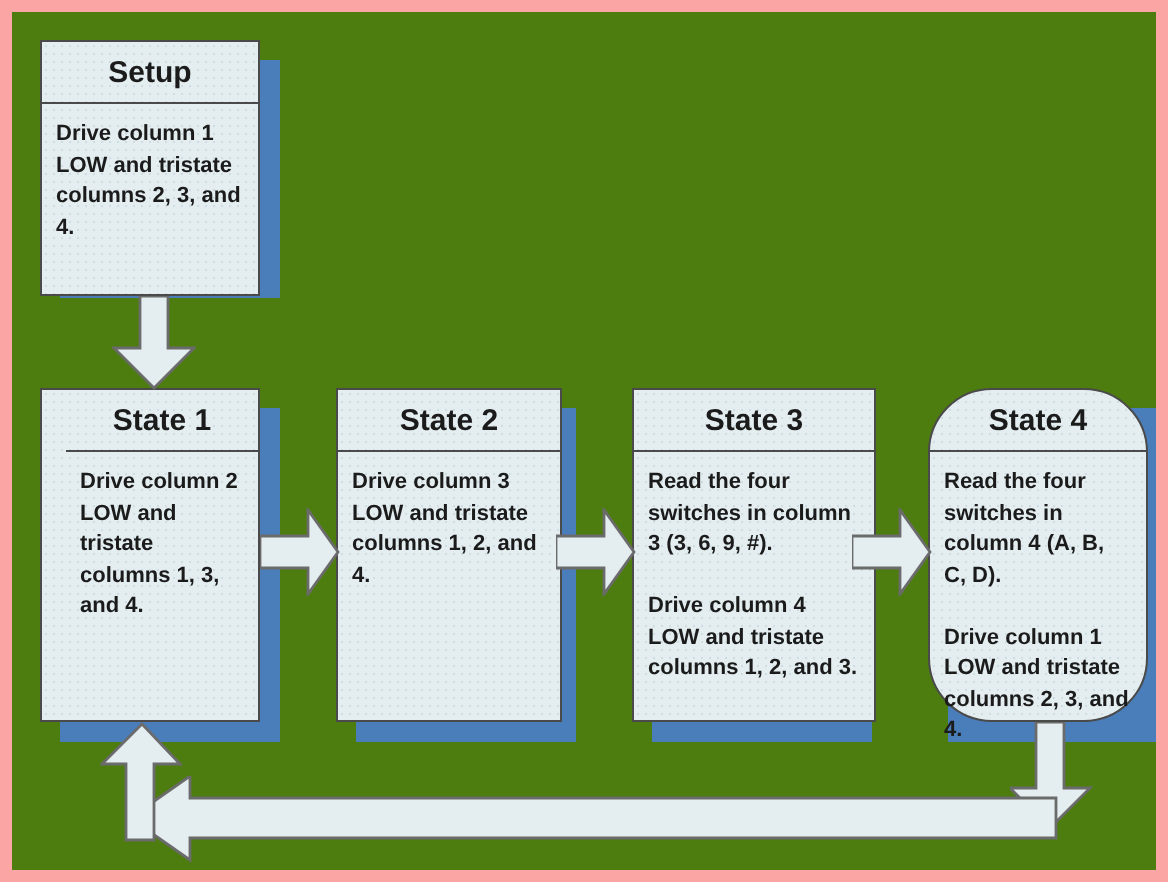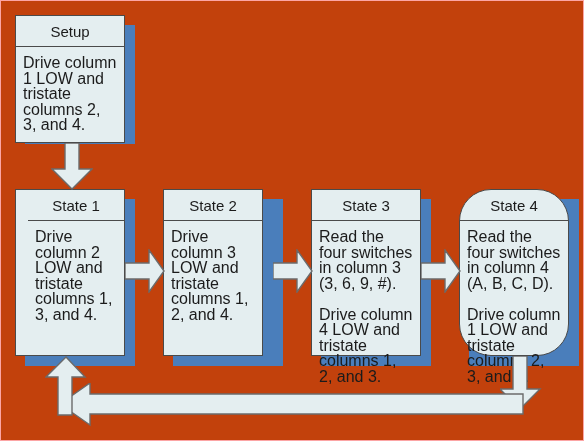--- a/index.html
+++ b/index.html
@@ -7,24 +7,25 @@
     padding: 0;
   }
   body {
     font-family: "Liberation Sans", sans-serif;
     background: #ffffff;
   }
   #canvas {
     position: relative;
     width: 584px;
     height: 441px;
-    background: #c2410c;
-    border: 1px solid #fca5a5;
+    background: #4d7c0f;
+    border: 6px solid #fca5a5;
     box-sizing: border-box;
     overflow: hidden;
+    font-weight: bold;
   }
   
   .shadow {
     position: absolute;
     background: #4a7ebb;
   }
   .box {
     position: absolute;
     background: #e4eef0;
     border: 1px solid #4a4a4a;
@@ -37,21 +38,21 @@
     border-bottom: 1px solid #4a4a4a;
     display: flex;
     align-items: center;
     justify-content: center;
     font-size: 15px;
     color: #1b1b1b;
     box-sizing: border-box;
   }
   .box-body {
     padding: 8px 7px 4px 7px;
-    font-size: 16px;
+    font-size: 11px;
     line-height: 15.5px;
     color: #1b1b1b;
   }
   .box-body p {
     margin: 0;
   }
   .box-body p + p {
     margin-top: 15.5px;
   }
   
@@ -77,29 +78,29 @@
 
   <div class="shadow" style="left:24px; top:198px; width:110px; height:167px;"></div>
   <div class="box" style="left:14px; top:188px; width:110px; height:167px;padding-left:12px;">
     <div class="box-header">State 1</div>
     <div class="box-body">
       <p>Drive column 2 LOW and tristate columns 1, 3, and 4.</p>
     </div>
   </div>
 
   <div class="shadow" style="left:172px; top:198px; width:110px; height:167px;"></div>
-  <div class="box" style="left:162px; top:188px; width:100px; height:167px;">
+  <div class="box" style="left:162px; top:188px; width:113px; height:167px;">
     <div class="box-header">State 2</div>
     <div class="box-body">
       <p>Drive column 3 LOW and tristate columns 1, 2, and 4.</p>
     </div>
   </div>
 
   <div class="shadow" style="left:320px; top:198px; width:110px; height:167px;"></div>
-  <div class="box" style="left:310px; top:188px; width:110px; height:167px;">
+  <div class="box" style="left:310px; top:188px; width:122px; height:167px;">
     <div class="box-header">State 3</div>
     <div class="box-body">
       <p>Read the four switches in column 3 (3, 6, 9, #).</p>
       <p>Drive column 4 LOW and tristate columns 1, 2, and 3.</p>
     </div>
   </div>
 
   <div class="shadow" style="left:468px; top:198px; width:110px; height:167px;"></div>
   <div class="box" style="left:458px; top:188px; width:110px; height:167px;border-radius:32px;">
     <div class="box-header">State 4</div>

